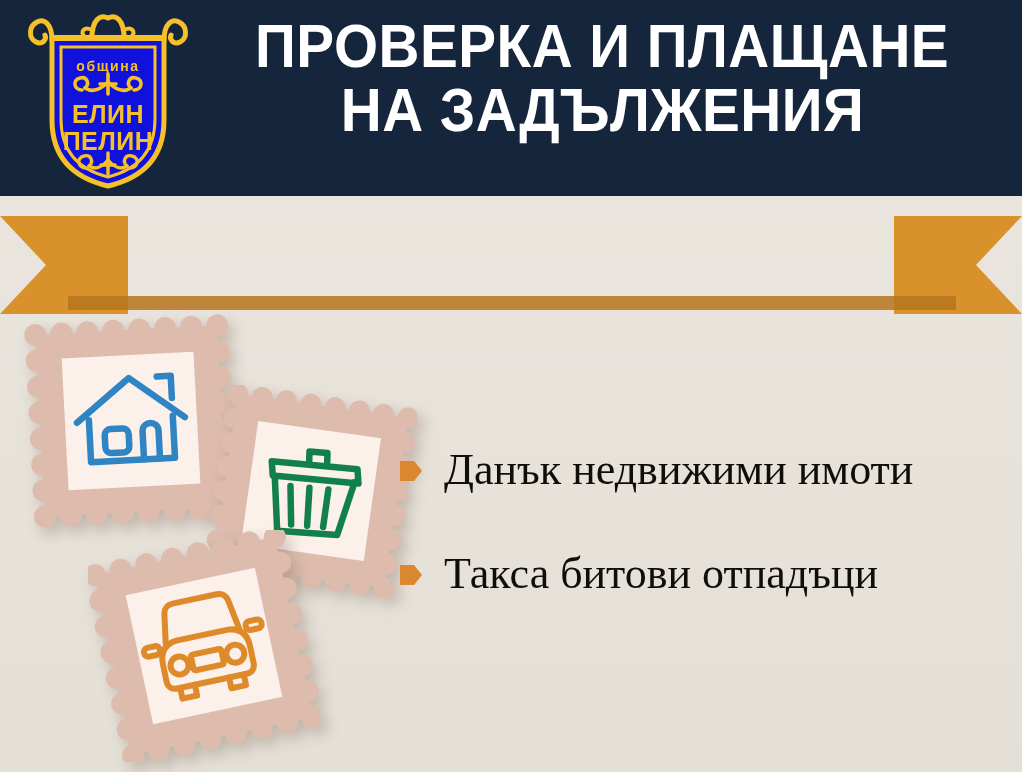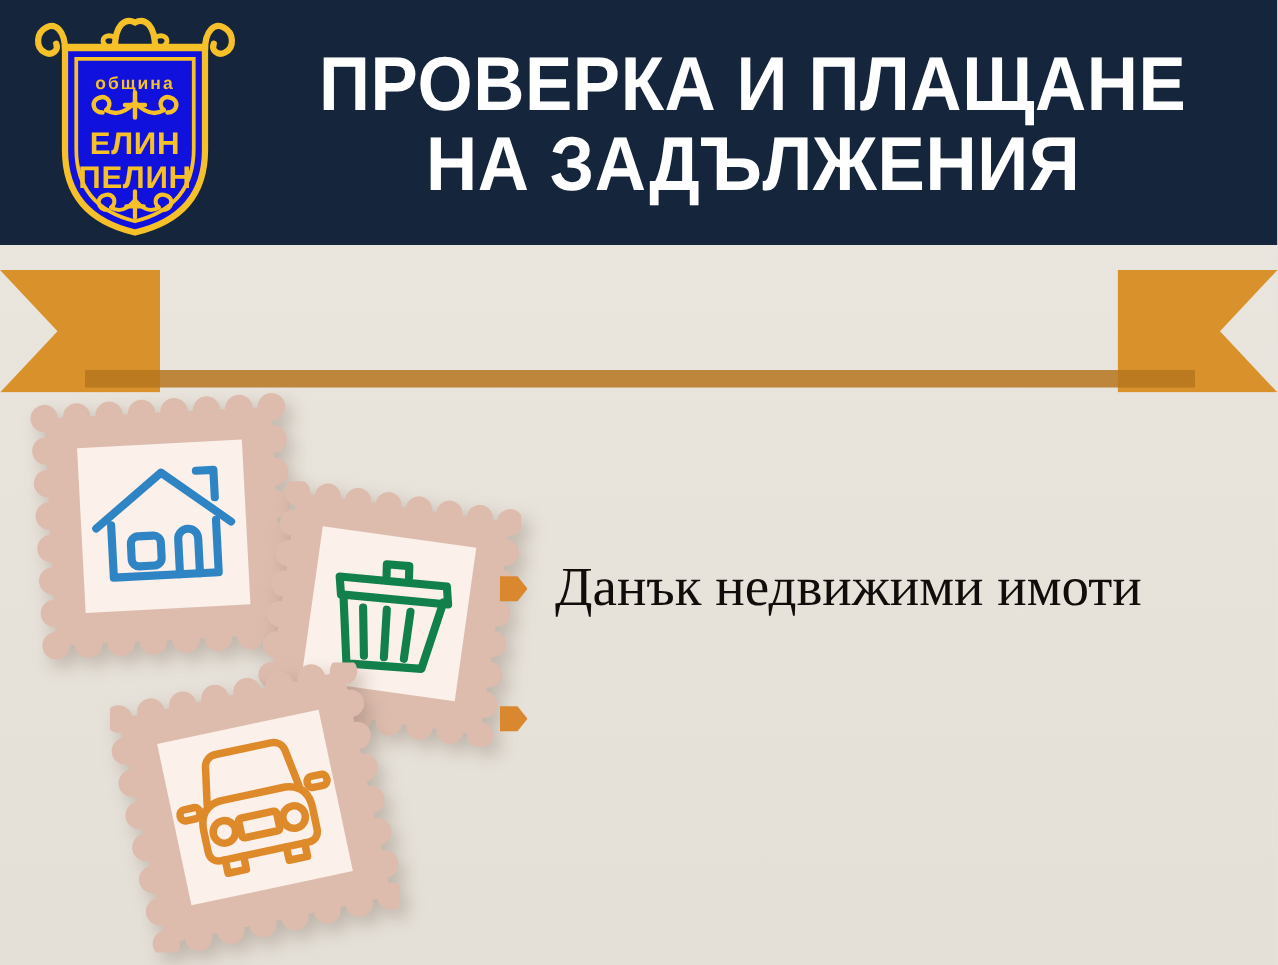--- a/index.html
+++ b/index.html
@@ -50,21 +50,21 @@
   .title-block {
     position: absolute;
     left: 196px;
     top: 14px;
     width: 812px;
     height: 170px;
     z-index: 6;
     display: flex;
     flex-direction: column;
     align-items: center;
-    justify-content: center;
+    justify-content: flex-start;
   }
   .title-line {
     color: #ffffff;
     font-family: "Liberation Sans Narrow", "Liberation Sans", sans-serif;
     font-weight: bold;
     font-size: 61px;
     line-height: 1.05;
     letter-spacing: 0.5px;
     text-align: center;
     white-space: nowrap;
@@ -397,18 +397,19 @@
       </span>
       <span class="bullet-text">Данък недвижими имоти</span>
     </div>
 
     <div class="bullet-row">
       <span class="bullet-marker">
         <svg viewBox="0 0 22 26" xmlns="http://www.w3.org/2000/svg">
           <path d="M0 3 L14 3 L22 13 L14 23 L0 23 Z" fill="#d98830"></path>
         </svg>
       </span>
+      <span class="bullet-text">Такса битови отпадъци</span>
     </div>
 
 
   </div>
 
 </div>
 
 </body></html>

